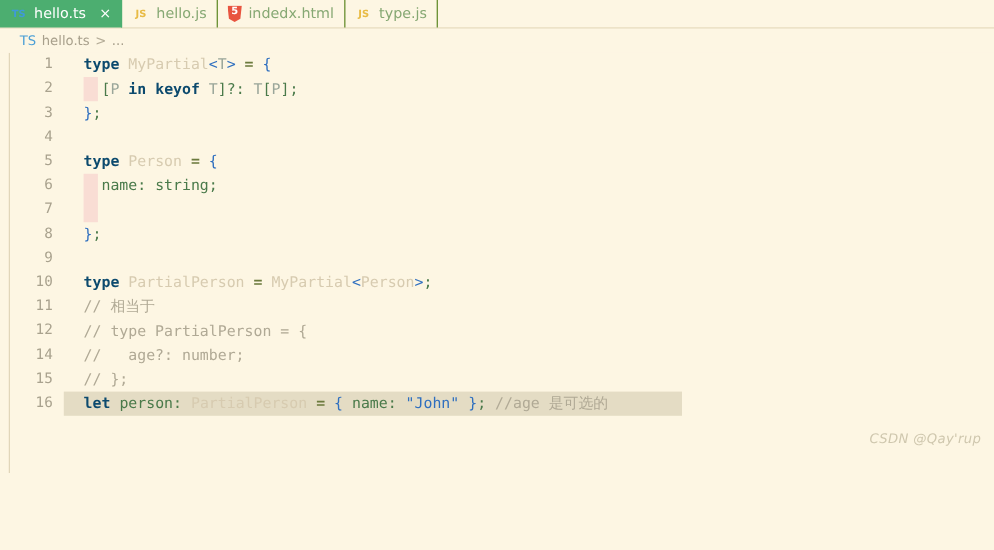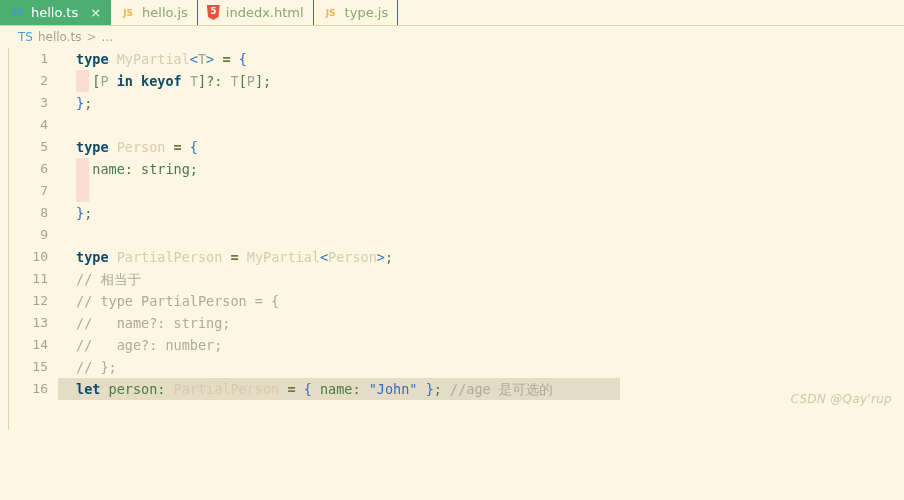--- a/index.html
+++ b/index.html
@@ -235,21 +235,20 @@
         <div class="row"><span class="ln">3</span><span class="code"><span class="t-punc">}</span><span class="t-semi">;</span></span></div>
         <div class="row"><span class="ln">4</span><span class="code"></span></div>
         <div class="row"><span class="ln">5</span><span class="code"><span class="t-kw">type</span><span class="t-plain"> </span><span class="t-type">Person</span><span class="t-plain"> </span><span class="t-op">=</span><span class="t-plain"> </span><span class="t-punc">{</span></span></div>
         <div class="row"><div class="guide"></div><span class="ln">6</span><span class="code"><span class="t-plain">  </span><span class="t-plain">name: string;</span></span></div>
         <div class="row"><div class="guide"></div><span class="ln">7</span></div>
         <div class="row"><span class="ln">8</span><span class="code"><span class="t-punc">}</span><span class="t-semi">;</span></span></div>
         <div class="row"><span class="ln">9</span><span class="code"></span></div>
         <div class="row"><span class="ln">10</span><span class="code"><span class="t-kw">type</span><span class="t-plain"> </span><span class="t-type">PartialPerson</span><span class="t-plain"> </span><span class="t-op">=</span><span class="t-plain"> </span><span class="t-type">MyPartial</span><span class="t-punc">&lt;</span><span class="t-type">Person</span><span class="t-punc">&gt;</span><span class="t-semi">;</span></span></div>
         <div class="row"><span class="ln">11</span><span class="code"><span class="t-cmt">// 相当于</span></span></div>
         <div class="row"><span class="ln">12</span><span class="code"><span class="t-cmt">// type PartialPerson = {</span></span></div>
-        <div class="row"><span class="ln">13</span><span class="code"><span class="t-cmt">//   name?: string;</span></span></div>
         <div class="row"><span class="ln">14</span><span class="code"><span class="t-cmt">//   age?: number;</span></span></div>
         <div class="row"><span class="ln">15</span><span class="code"><span class="t-cmt">// };</span></span></div>
         <div class="row"><div class="hl"></div><span class="ln">16</span><span class="code"><span class="t-kw">let</span><span class="t-plain"> </span><span class="t-plain">person</span><span class="t-plain">: </span><span class="t-type">PartialPerson</span><span class="t-plain"> </span><span class="t-op">=</span><span class="t-plain"> </span><span class="t-punc">{</span><span class="t-plain"> </span><span class="t-plain">name</span><span class="t-plain">: </span><span class="t-str">"John"</span><span class="t-plain"> </span><span class="t-punc">}</span><span class="t-semi">;</span><span class="t-plain"> </span><span class="t-cmt">//age 是可选的</span></span></div>
       </div>
   </div>
 
   <div class="watermark">CSDN @Qay'rup</div>
 
 </div>
 

